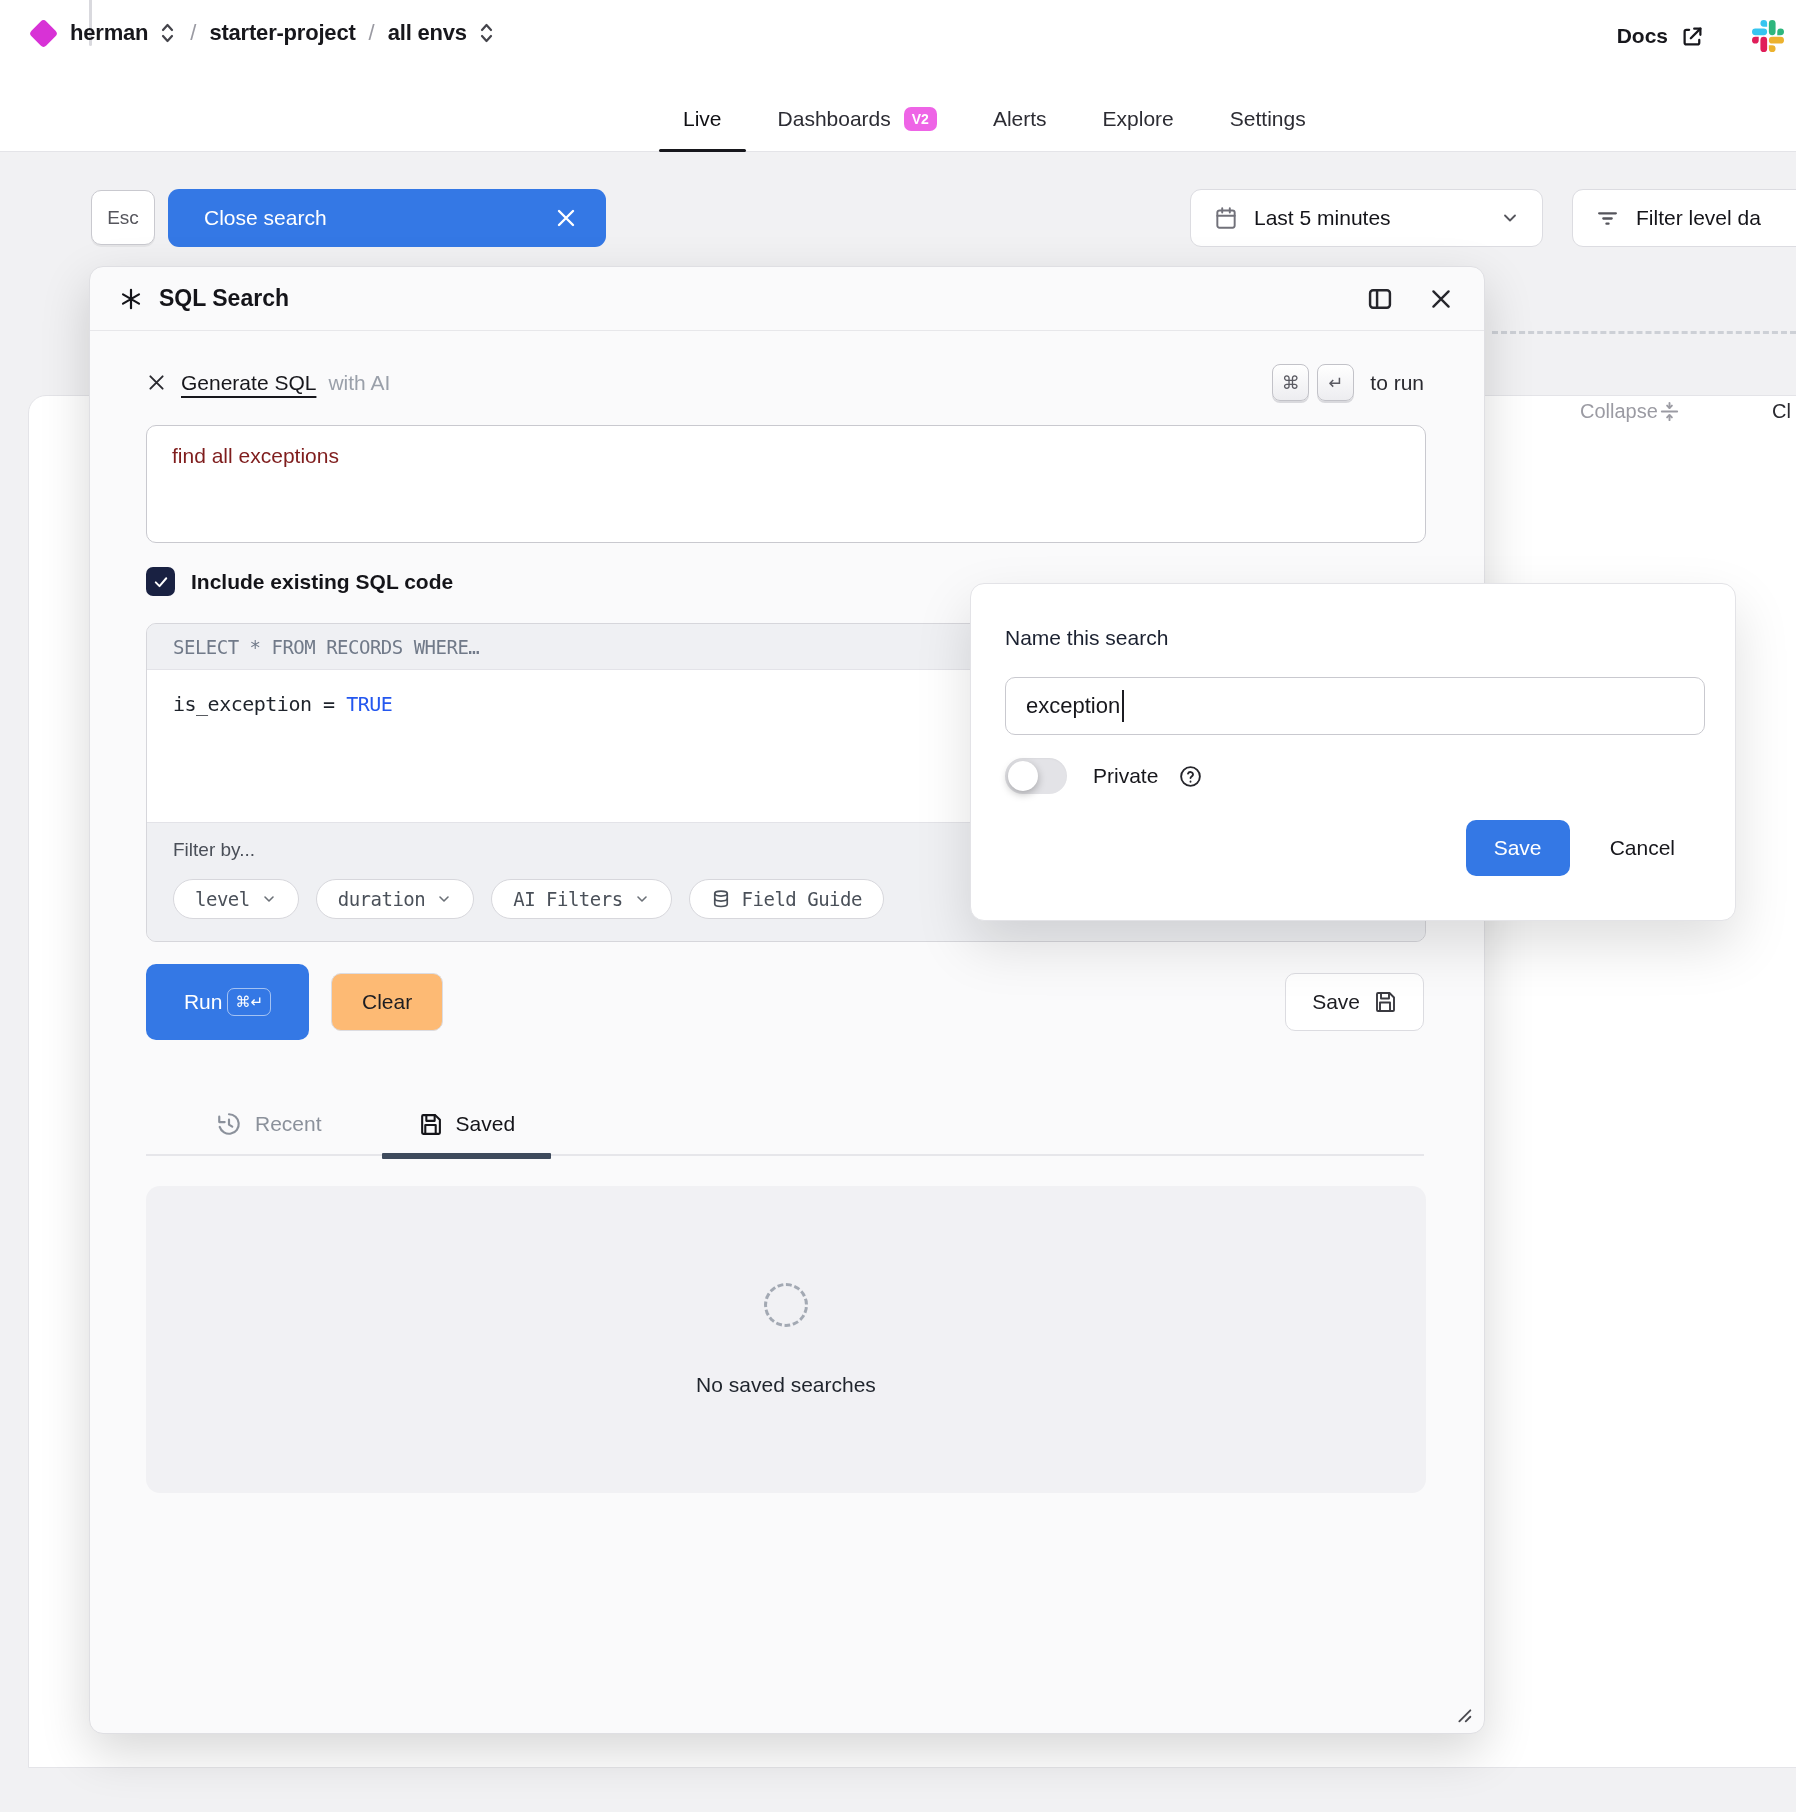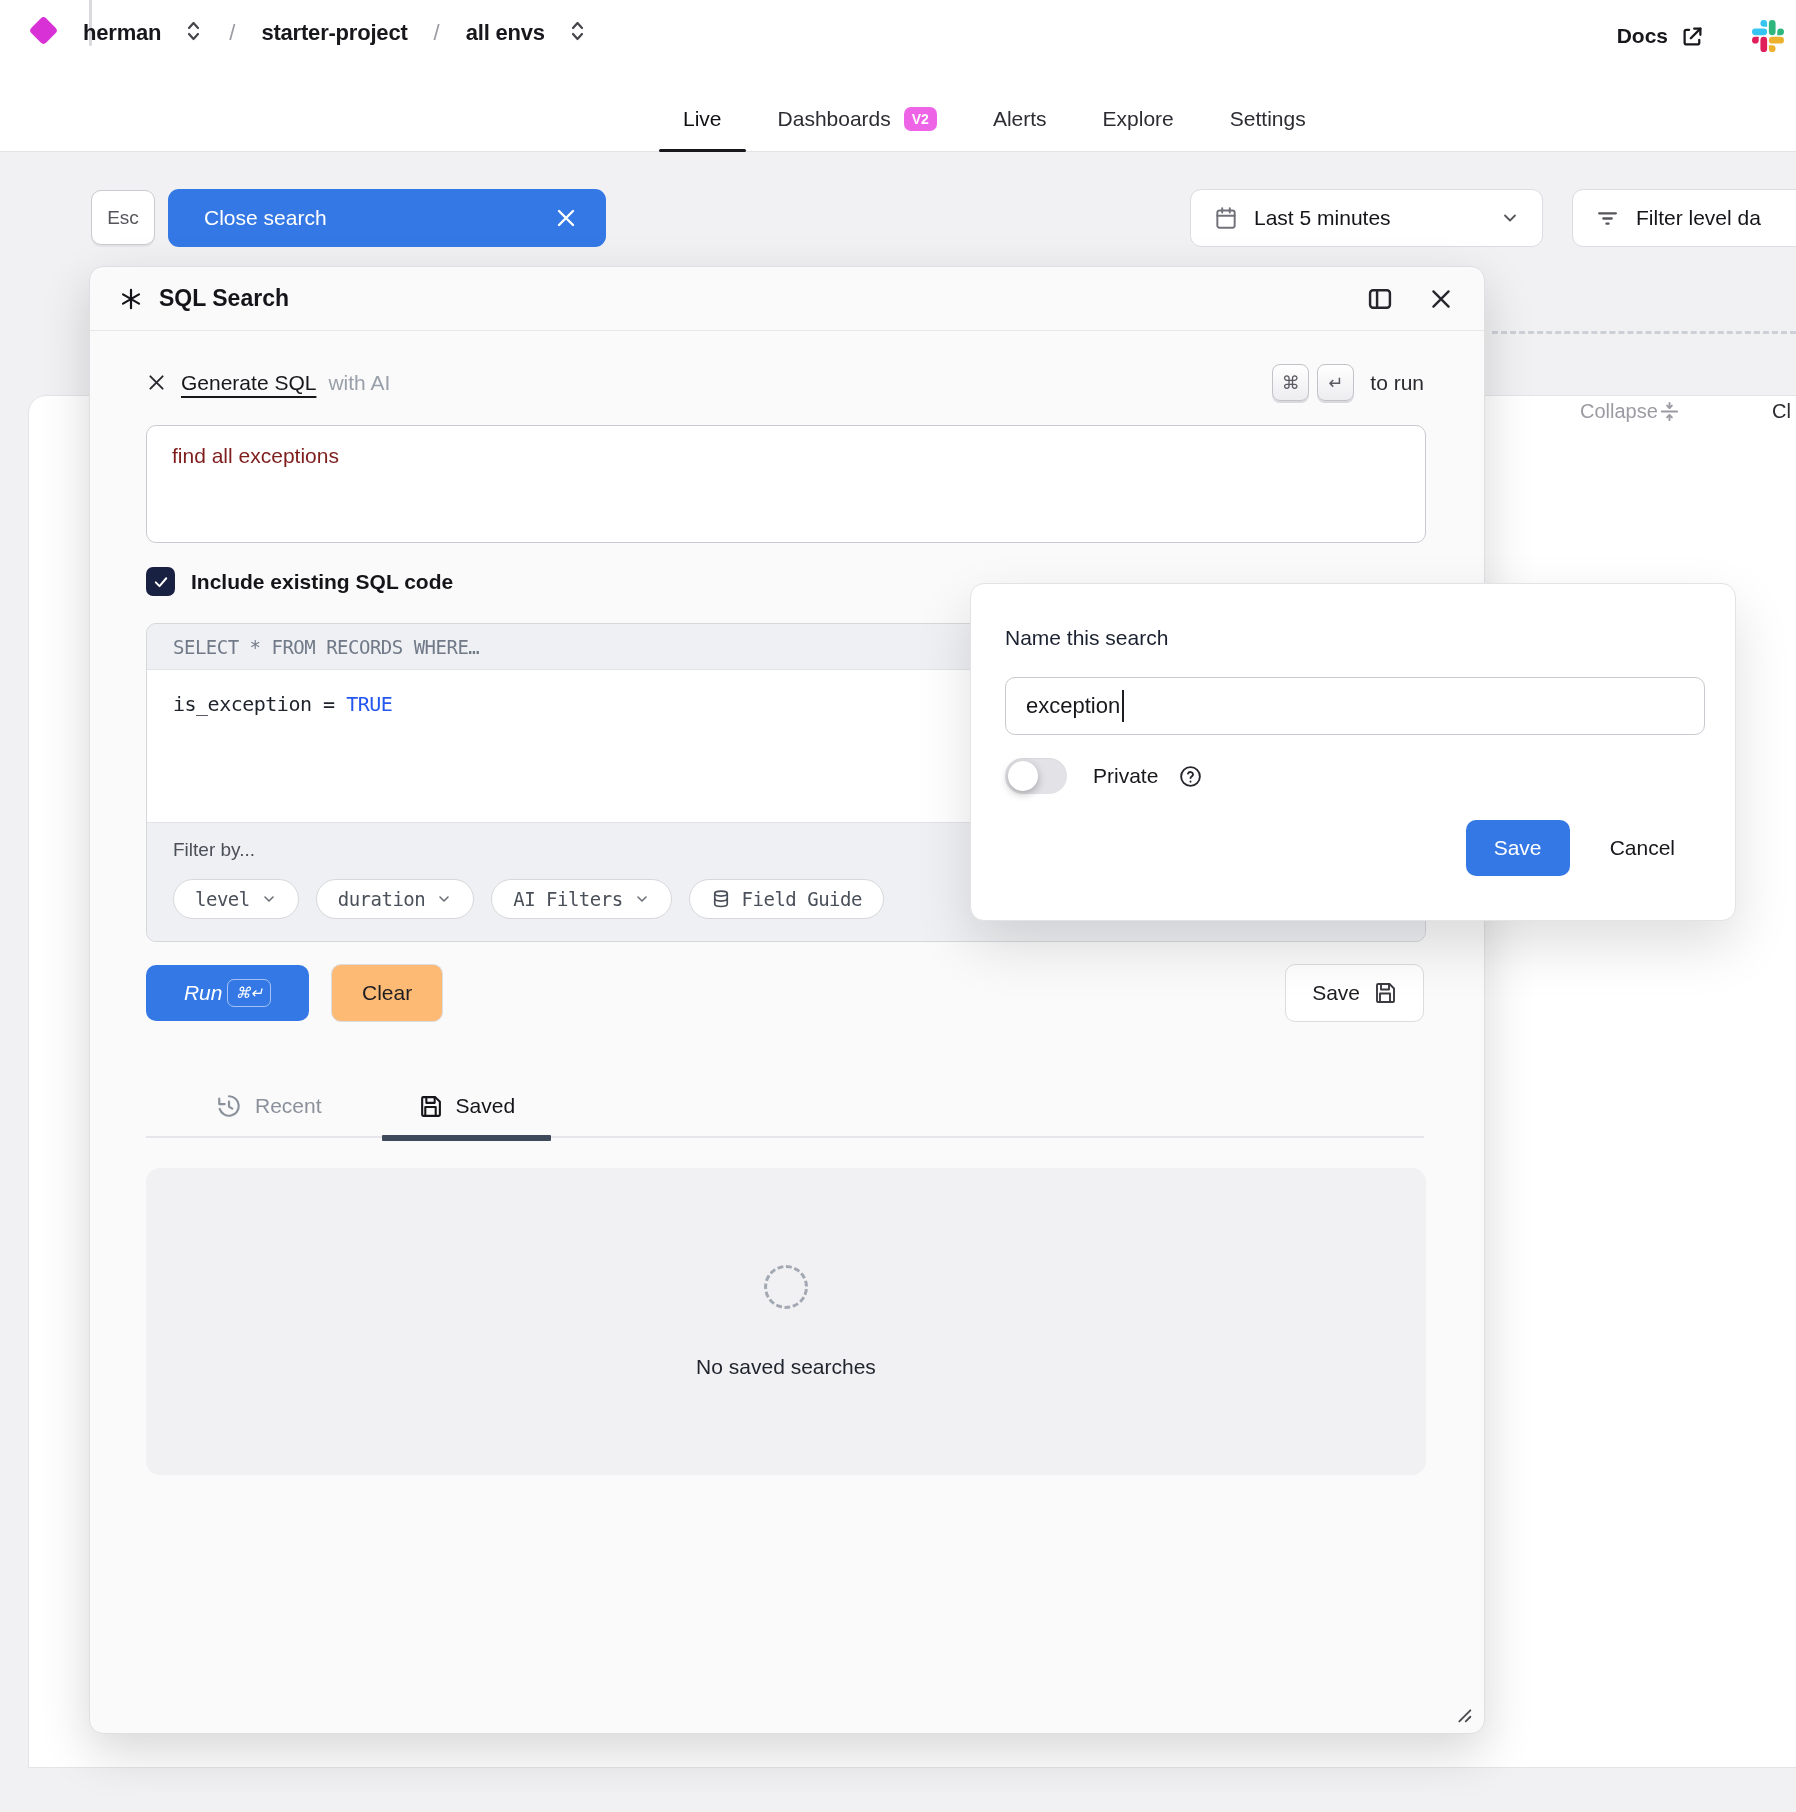--- a/index.html
+++ b/index.html
@@ -3,21 +3,21 @@
 <meta charset="utf-8">
 <style>
   * { margin:0; padding:0; box-sizing:border-box; }
   html,body { background:#e9e9ec; }
   body { font-family:"Liberation Sans","DejaVu Sans",sans-serif; color:#17171c; }
   .screen { position:relative; width:1796px; height:1812px; background:#f1f1f3; overflow:hidden; margin:0 auto; }
 
   
   .topbar { position:absolute; left:0; top:0; width:1796px; height:152px; background:#ffffff; border-bottom:1px solid #e4e4e8; }
   .caret-artifact { position:absolute; left:89px; top:0; width:3px; height:46px; background:#d9d9de; border-radius:0 0 2px 2px; }
-  .breadcrumb { position:absolute; left:33px; top:20px; display:flex; align-items:flex-start; gap:23px; font-size:22px; }
+  .breadcrumb { position:absolute; left:33px; top:20px; display:flex; align-items:center; gap:10px; font-size:22px; }
   .diamond { width:21px; height:21px; background:#d832d6; transform:rotate(45deg); border-radius:4px; margin-right:6px; }
   .crumb { font-weight:700; color:#17171c; letter-spacing:-0.2px; }
   .crumb-sep { color:#9a9aa2; font-weight:400; font-size:22px; padding:0 3px; }
   .updown { display:inline-flex; }
 
   .nav { position:absolute; left:659px; top:86px; height:66px; display:flex; gap:8px; }
   .nav-item { position:relative; display:flex; align-items:center; padding:0 24px; font-size:21px; color:#2c2c33; cursor:default; }
   .nav-item.active { color:#101014; font-weight:500; }
   .nav-item.active::after { content:""; position:absolute; left:0; right:0; bottom:0; height:3px; background:#17171c; border-radius:2px; }
   .v2badge { margin-left:13px; background:#ee64e6; color:#fff; font-size:14px; font-weight:700; padding:5px 8px; border-radius:7px; line-height:1; }
@@ -69,21 +69,21 @@
   .mono { font-family:"DejaVu Sans Mono","Liberation Mono",monospace; letter-spacing:-0.5px; }
   .ed-head { height:46px; background:#eff0f3; border-bottom:1px solid #e3e3e8; display:flex; align-items:center; padding:0 26px; font-size:19px; color:#717a89; }
   .ed-code { background:#fff; height:152px; padding:22px 26px; font-size:20px; color:#1e232b; }
   .ed-code .kw { color:#2457ef; }
   .ed-filter { background:#eff0f3; border-top:1px solid #e3e3e8; padding:16px 26px 22px; }
   .filter-label { font-size:19px; color:#4a4f58; }
   .chips { margin-top:18px; display:flex; gap:17px; }
   .chip { height:40px; background:#fff; border:1.5px solid #d7d7dc; border-radius:20px; display:flex; align-items:center; gap:11px; padding:0 21px; font-size:19px; color:#4a5059; cursor:pointer; white-space:nowrap; }
 
   .run-row { margin-top:22px; display:flex; align-items:center; }
-  .run-btn { width:163px; height:56px; background:#3478e5; border:none; border-radius:10px; display:flex; align-items:center; justify-content:center; gap:5px; cursor:pointer;font-style:italic; }
+  .run-btn { width:163px; height:76px; background:#3478e5; border:none; border-radius:10px; display:flex; align-items:center; justify-content:center; gap:5px; cursor:pointer; }
   .run-btn .lbl { color:#fff; font-size:21px; }
   .run-kbd { border:1.5px solid rgba(255,255,255,0.55); border-radius:7px; color:#fff; font-size:15px; padding:4px 7px; }
   .clear-btn { margin-left:22px; height:58px; padding:0 30px; background:#fdba74; border:1.5px solid #dcdce1; border-radius:10px; font-size:21px; color:#1d1d22; font-weight:500; cursor:pointer; }
   .save-btn-outline { margin-left:auto; height:58px; padding:0 26px; background:#fff; border:1.5px solid #dcdce1; border-radius:10px; display:flex; align-items:center; gap:13px; font-size:21px; color:#1d1d22; font-weight:500; cursor:pointer; }
 
   .tabs { position:relative; margin-top:54px; height:62px; display:flex; padding-left:34px; gap:24px; border-bottom:2px solid #e6e6ea; }
   .tab { display:flex; align-items:center; gap:13px; padding:0 36px; font-size:21px; cursor:pointer; }
   .tab.recent { color:#8b919b; }
   .tab.saved { position:relative; color:#141419; font-weight:500; }
   .tab.saved::after { content:""; position:absolute; left:0; right:0; bottom:-5px; height:6px; background:#3e4a5c; border-radius:1px; }

